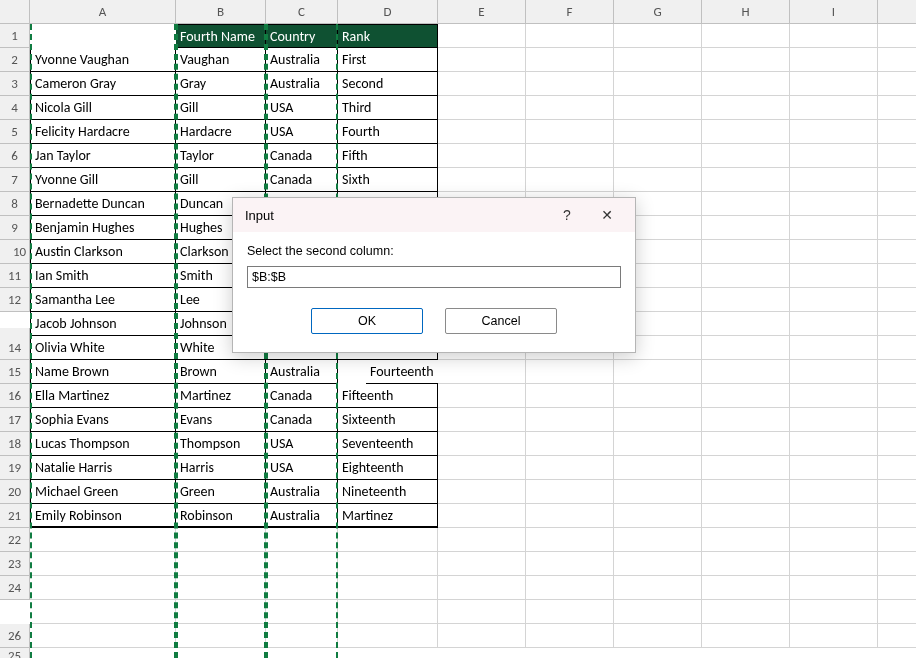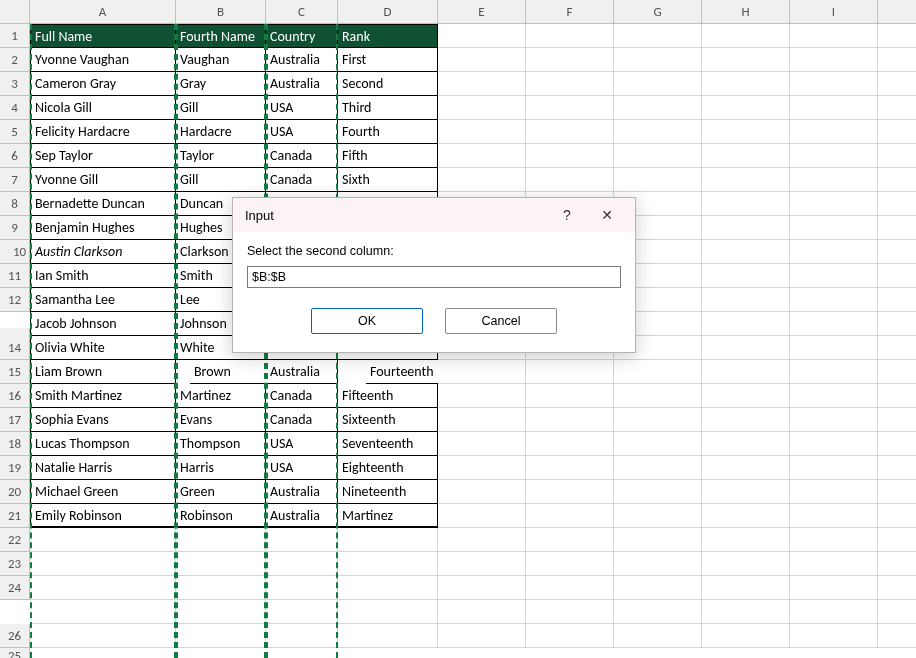--- a/index.html
+++ b/index.html
@@ -172,21 +172,20 @@
     <div class="rowhead" style="top: 408px;">17</div>
     <div class="rowhead" style="top: 432px;">18</div>
     <div class="rowhead" style="top: 456px;">19</div>
     <div class="rowhead" style="top: 480px;">20</div>
     <div class="rowhead" style="top: 504px;">21</div>
     <div class="rowhead" style="top: 528px;">22</div>
     <div class="rowhead" style="top: 552px;">23</div>
     <div class="rowhead" style="top: 576px;">24</div>
     <div class="rowhead" style="top: 600px; margin-top: 44px;">25</div>
     <div class="rowhead" style="top: 624px;">26</div>
-    <div class="cell hdr-cell data-cell data-top data-left" id="cell-0-1" style="left: 30px; top: 24px; width: 146px;">Full Name</div>
     <div class="cell hdr-cell data-cell data-top" id="cell-1-1" style="left: 176px; top: 24px; width: 90px;">Fourth Name</div>
     <div class="cell hdr-cell data-cell data-top" id="cell-2-1" style="left: 266px; top: 24px; width: 72px;">Country</div>
     <div class="cell hdr-cell data-cell data-top" id="cell-3-1" style="left: 338px; top: 24px; width: 100px;">Rank</div>
     <div class="cell" id="cell-4-1" style="left: 438px; top: 24px; width: 88px;"></div>
     <div class="cell" id="cell-5-1" style="left: 526px; top: 24px; width: 88px;"></div>
     <div class="cell" id="cell-6-1" style="left: 614px; top: 24px; width: 88px;"></div>
     <div class="cell" id="cell-7-1" style="left: 702px; top: 24px; width: 88px;"></div>
     <div class="cell" id="cell-8-1" style="left: 790px; top: 24px; width: 88px;"></div>
     <div class="cell" id="cell-9-1" style="left: 878px; top: 24px; width: 88px;"></div>
     <div class="cell data-cell data-left" id="cell-0-2" style="left: 30px; top: 48px; width: 146px; text-align: right;">Yvonne Vaughan</div>
@@ -222,21 +221,21 @@
     <div class="cell data-cell data-left" id="cell-0-5" style="left: 30px; top: 120px; width: 146px;">Felicity Hardacre</div>
     <div class="cell data-cell" id="cell-1-5" style="left: 176px; top: 120px; width: 90px;">Hardacre</div>
     <div class="cell data-cell" id="cell-2-5" style="left: 266px; top: 120px; width: 72px;">USA</div>
     <div class="cell data-cell" id="cell-3-5" style="left: 338px; top: 120px; width: 100px;">Fourth</div>
     <div class="cell" id="cell-4-5" style="left: 438px; top: 120px; width: 88px;"></div>
     <div class="cell" id="cell-5-5" style="left: 526px; top: 120px; width: 88px;"></div>
     <div class="cell" id="cell-6-5" style="left: 614px; top: 120px; width: 88px;"></div>
     <div class="cell" id="cell-7-5" style="left: 702px; top: 120px; width: 88px;"></div>
     <div class="cell" id="cell-8-5" style="left: 790px; top: 120px; width: 88px;"></div>
     <div class="cell" id="cell-9-5" style="left: 878px; top: 120px; width: 88px;"></div>
-    <div class="cell data-cell data-left" id="cell-0-6" style="left: 30px; top: 144px; width: 146px;">Sep Taylor</div>
+    <div class="cell data-cell data-left" id="cell-0-6" style="left: 30px; top: 144px; width: 146px;">Jan Taylor</div>
     <div class="cell data-cell" id="cell-1-6" style="left: 176px; top: 144px; width: 90px;">Taylor</div>
     <div class="cell data-cell" id="cell-2-6" style="left: 266px; top: 144px; width: 72px;">Canada</div>
     <div class="cell data-cell" id="cell-3-6" style="left: 338px; top: 144px; width: 100px;">Fifth</div>
     <div class="cell" id="cell-4-6" style="left: 438px; top: 144px; width: 88px;"></div>
     <div class="cell" id="cell-5-6" style="left: 526px; top: 144px; width: 88px;"></div>
     <div class="cell" id="cell-6-6" style="left: 614px; top: 144px; width: 88px;"></div>
     <div class="cell" id="cell-7-6" style="left: 702px; top: 144px; width: 88px;"></div>
     <div class="cell" id="cell-8-6" style="left: 790px; top: 144px; width: 88px;"></div>
     <div class="cell" id="cell-9-6" style="left: 878px; top: 144px; width: 88px;"></div>
     <div class="cell data-cell data-left" id="cell-0-7" style="left: 30px; top: 168px; width: 146px;">Yvonne Gill</div>
@@ -262,21 +261,21 @@
     <div class="cell data-cell data-left" id="cell-0-9" style="left: 30px; top: 216px; width: 146px;">Benjamin Hughes</div>
     <div class="cell data-cell" id="cell-1-9" style="left: 176px; top: 216px; width: 90px;">Hughes</div>
     <div class="cell data-cell" id="cell-2-9" style="left: 266px; top: 216px; width: 72px;"></div>
     <div class="cell data-cell" id="cell-3-9" style="left: 338px; top: 216px; width: 100px;"></div>
     <div class="cell" id="cell-4-9" style="left: 438px; top: 216px; width: 88px;"></div>
     <div class="cell" id="cell-5-9" style="left: 526px; top: 216px; width: 88px;"></div>
     <div class="cell" id="cell-6-9" style="left: 614px; top: 216px; width: 88px;"></div>
     <div class="cell" id="cell-7-9" style="left: 702px; top: 216px; width: 88px;"></div>
     <div class="cell" id="cell-8-9" style="left: 790px; top: 216px; width: 88px;"></div>
     <div class="cell" id="cell-9-9" style="left: 878px; top: 216px; width: 88px;"></div>
-    <div class="cell data-cell data-left" id="cell-0-10" style="left: 30px; top: 240px; width: 146px; font-style: italic;">Austin Clarkson</div>
+    <div class="cell data-cell data-left" id="cell-0-10" style="left: 30px; top: 240px; width: 146px;">Austin Clarkson</div>
     <div class="cell data-cell" id="cell-1-10" style="left: 176px; top: 240px; width: 90px;">Clarkson</div>
     <div class="cell data-cell" id="cell-2-10" style="left: 266px; top: 240px; width: 72px;"></div>
     <div class="cell data-cell" id="cell-3-10" style="left: 338px; top: 240px; width: 100px;"></div>
     <div class="cell" id="cell-4-10" style="left: 438px; top: 240px; width: 88px;"></div>
     <div class="cell" id="cell-5-10" style="left: 526px; top: 240px; width: 88px;"></div>
     <div class="cell" id="cell-6-10" style="left: 614px; top: 240px; width: 88px;"></div>
     <div class="cell" id="cell-7-10" style="left: 702px; top: 240px; width: 88px;"></div>
     <div class="cell" id="cell-8-10" style="left: 790px; top: 240px; width: 88px;"></div>
     <div class="cell" id="cell-9-10" style="left: 878px; top: 240px; width: 88px;"></div>
     <div class="cell data-cell data-left" id="cell-0-11" style="left: 30px; top: 264px; width: 146px;">Ian Smith</div>
@@ -312,31 +311,31 @@
     <div class="cell data-cell data-left" id="cell-0-14" style="left: 30px; top: 336px; width: 146px;">Olivia White</div>
     <div class="cell data-cell" id="cell-1-14" style="left: 176px; top: 336px; width: 90px;">White</div>
     <div class="cell data-cell" id="cell-2-14" style="left: 266px; top: 336px; width: 72px;">Australia</div>
     <div class="cell data-cell" id="cell-3-14" style="left: 338px; top: 336px; width: 100px;">Thirteenth</div>
     <div class="cell" id="cell-4-14" style="left: 438px; top: 336px; width: 88px;"></div>
     <div class="cell" id="cell-5-14" style="left: 526px; top: 336px; width: 88px;"></div>
     <div class="cell" id="cell-6-14" style="left: 614px; top: 336px; width: 88px;"></div>
     <div class="cell" id="cell-7-14" style="left: 702px; top: 336px; width: 88px;"></div>
     <div class="cell" id="cell-8-14" style="left: 790px; top: 336px; width: 88px;"></div>
     <div class="cell" id="cell-9-14" style="left: 878px; top: 336px; width: 88px;"></div>
-    <div class="cell data-cell data-left" id="cell-0-15" style="left: 30px; top: 360px; width: 146px;">Liam Brown</div>
-    <div class="cell data-cell" id="cell-1-15" style="left: 176px; top: 360px; width: 90px; margin-left: 14px;">Brown</div>
+    <div class="cell data-cell data-left" id="cell-0-15" style="left: 30px; top: 360px; width: 146px;">Name Brown</div>
+    <div class="cell data-cell" id="cell-1-15" style="left: 176px; top: 360px; width: 90px;">Brown</div>
     <div class="cell data-cell" id="cell-2-15" style="left: 266px; top: 360px; width: 72px;">Australia</div>
     <div class="cell data-cell" id="cell-3-15" style="left: 338px; top: 360px; width: 100px; margin-left: 28px;">Fourteenth</div>
     <div class="cell" id="cell-4-15" style="left: 438px; top: 360px; width: 88px;"></div>
     <div class="cell" id="cell-5-15" style="left: 526px; top: 360px; width: 88px;"></div>
     <div class="cell" id="cell-6-15" style="left: 614px; top: 360px; width: 88px;"></div>
     <div class="cell" id="cell-7-15" style="left: 702px; top: 360px; width: 88px;"></div>
     <div class="cell" id="cell-8-15" style="left: 790px; top: 360px; width: 88px;"></div>
     <div class="cell" id="cell-9-15" style="left: 878px; top: 360px; width: 88px;"></div>
-    <div class="cell data-cell data-left" id="cell-0-16" style="left: 30px; top: 384px; width: 146px;">Smith Martinez</div>
+    <div class="cell data-cell data-left" id="cell-0-16" style="left: 30px; top: 384px; width: 146px;">Ella Martinez</div>
     <div class="cell data-cell" id="cell-1-16" style="left: 176px; top: 384px; width: 90px;">Martinez</div>
     <div class="cell data-cell" id="cell-2-16" style="left: 266px; top: 384px; width: 72px;">Canada</div>
     <div class="cell data-cell" id="cell-3-16" style="left: 338px; top: 384px; width: 100px;">Fifteenth</div>
     <div class="cell" id="cell-4-16" style="left: 438px; top: 384px; width: 88px;"></div>
     <div class="cell" id="cell-5-16" style="left: 526px; top: 384px; width: 88px;"></div>
     <div class="cell" id="cell-6-16" style="left: 614px; top: 384px; width: 88px;"></div>
     <div class="cell" id="cell-7-16" style="left: 702px; top: 384px; width: 88px;"></div>
     <div class="cell" id="cell-8-16" style="left: 790px; top: 384px; width: 88px;"></div>
     <div class="cell" id="cell-9-16" style="left: 878px; top: 384px; width: 88px;"></div>
     <div class="cell data-cell data-left" id="cell-0-17" style="left: 30px; top: 408px; width: 146px;">Sophia Evans</div>

